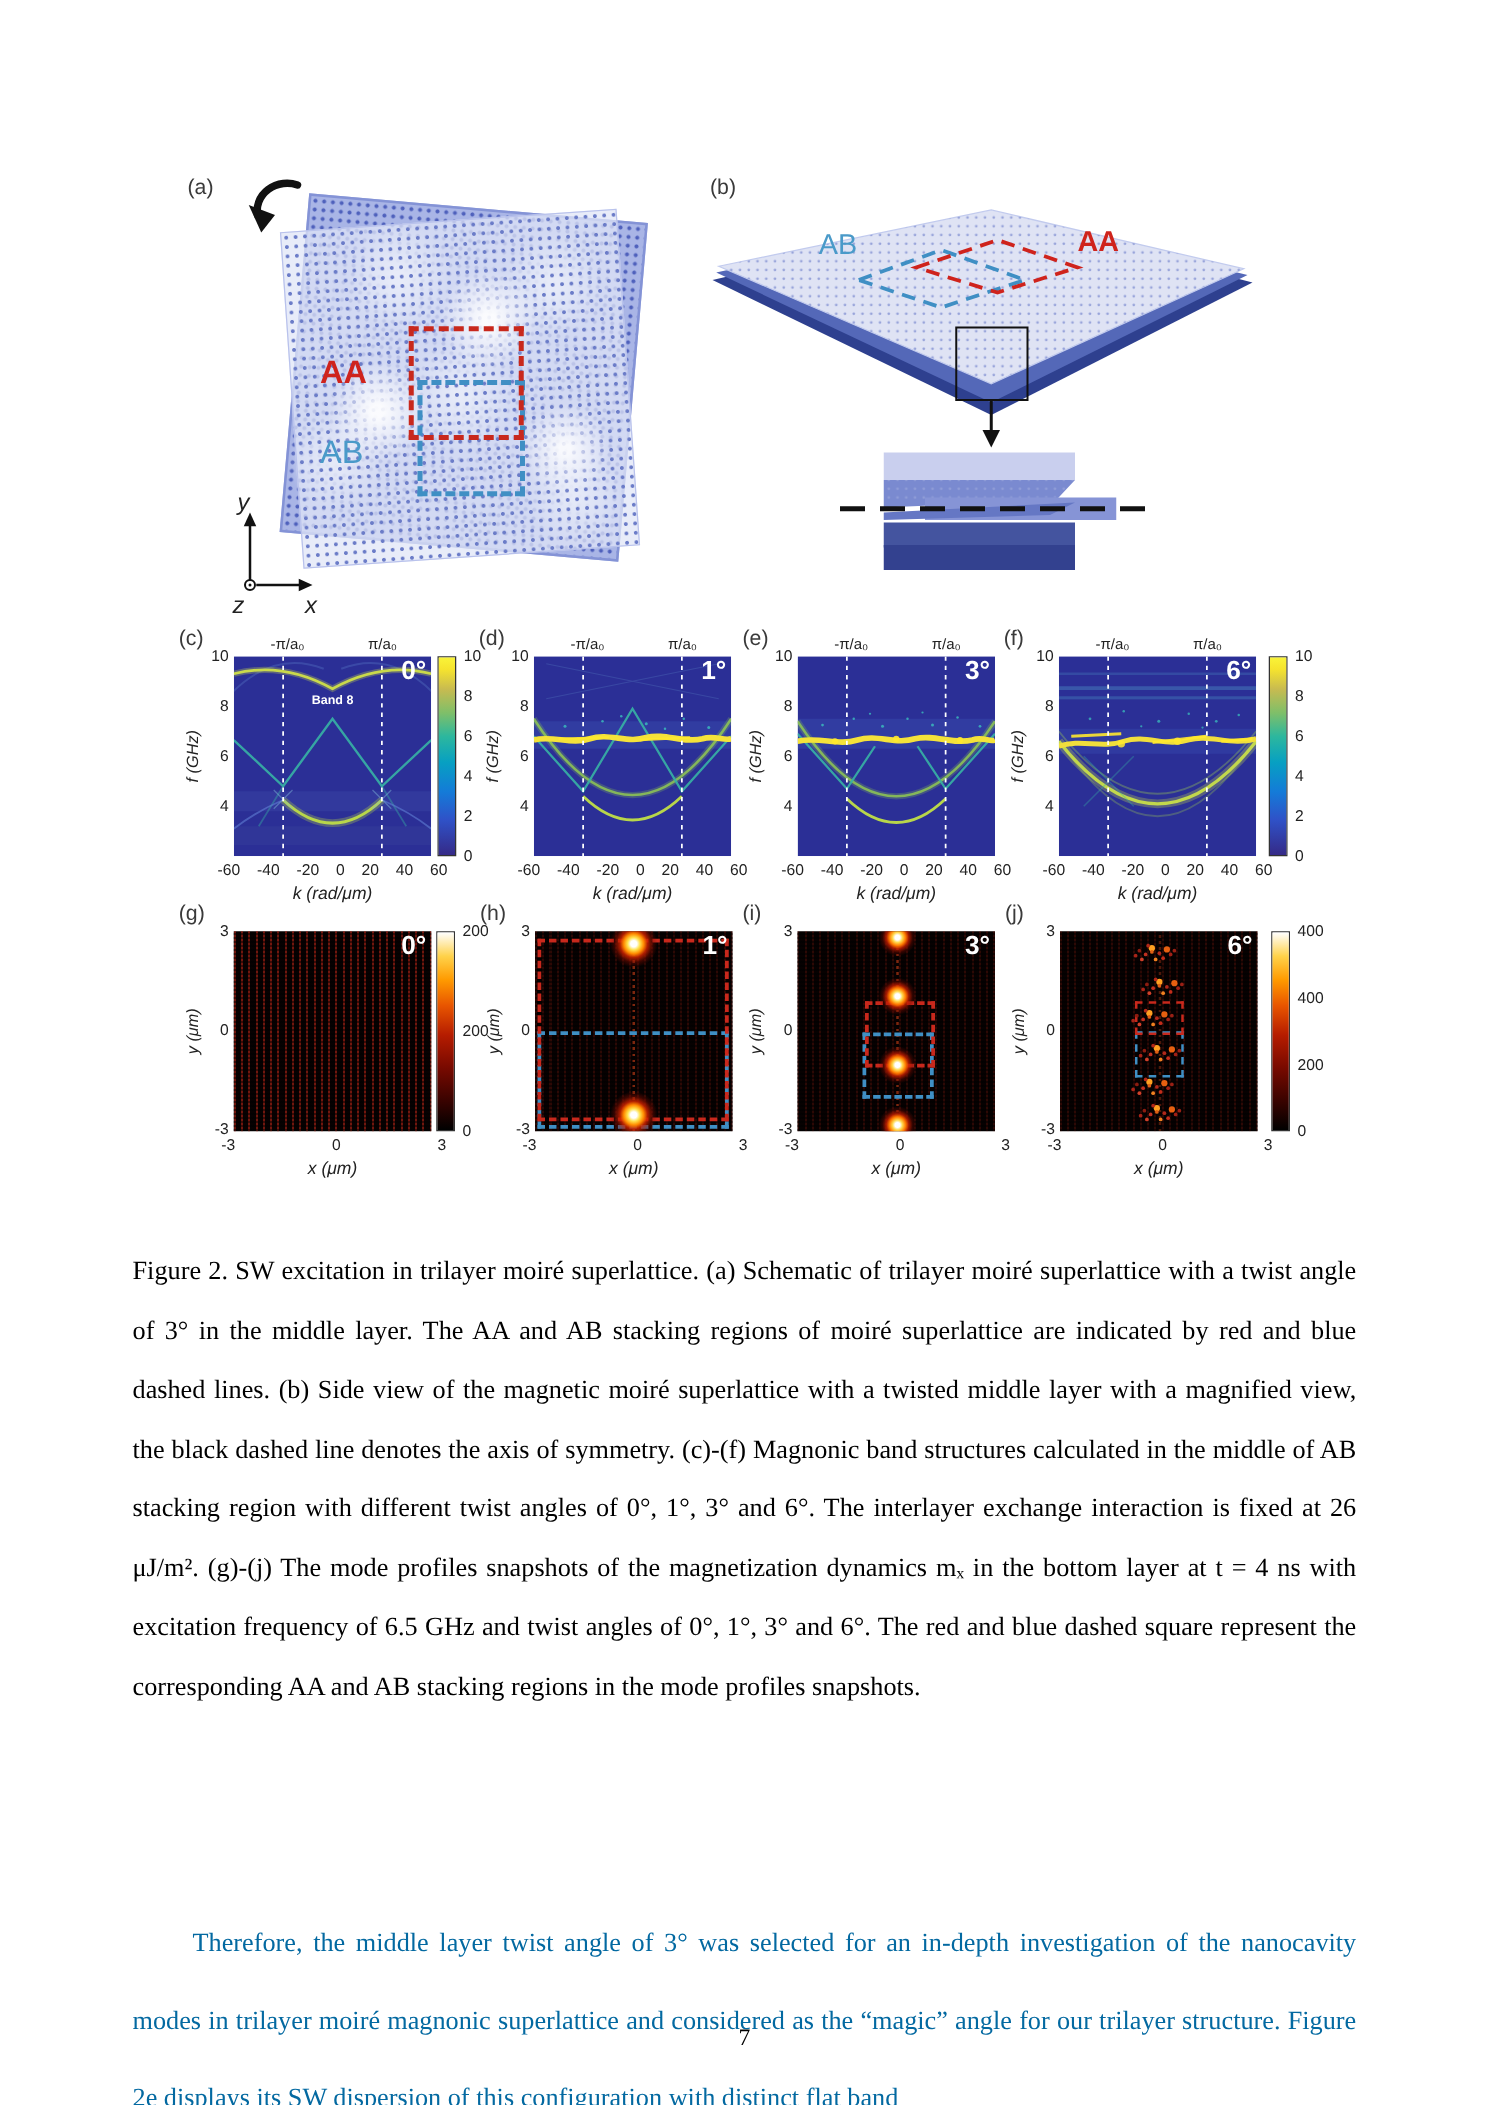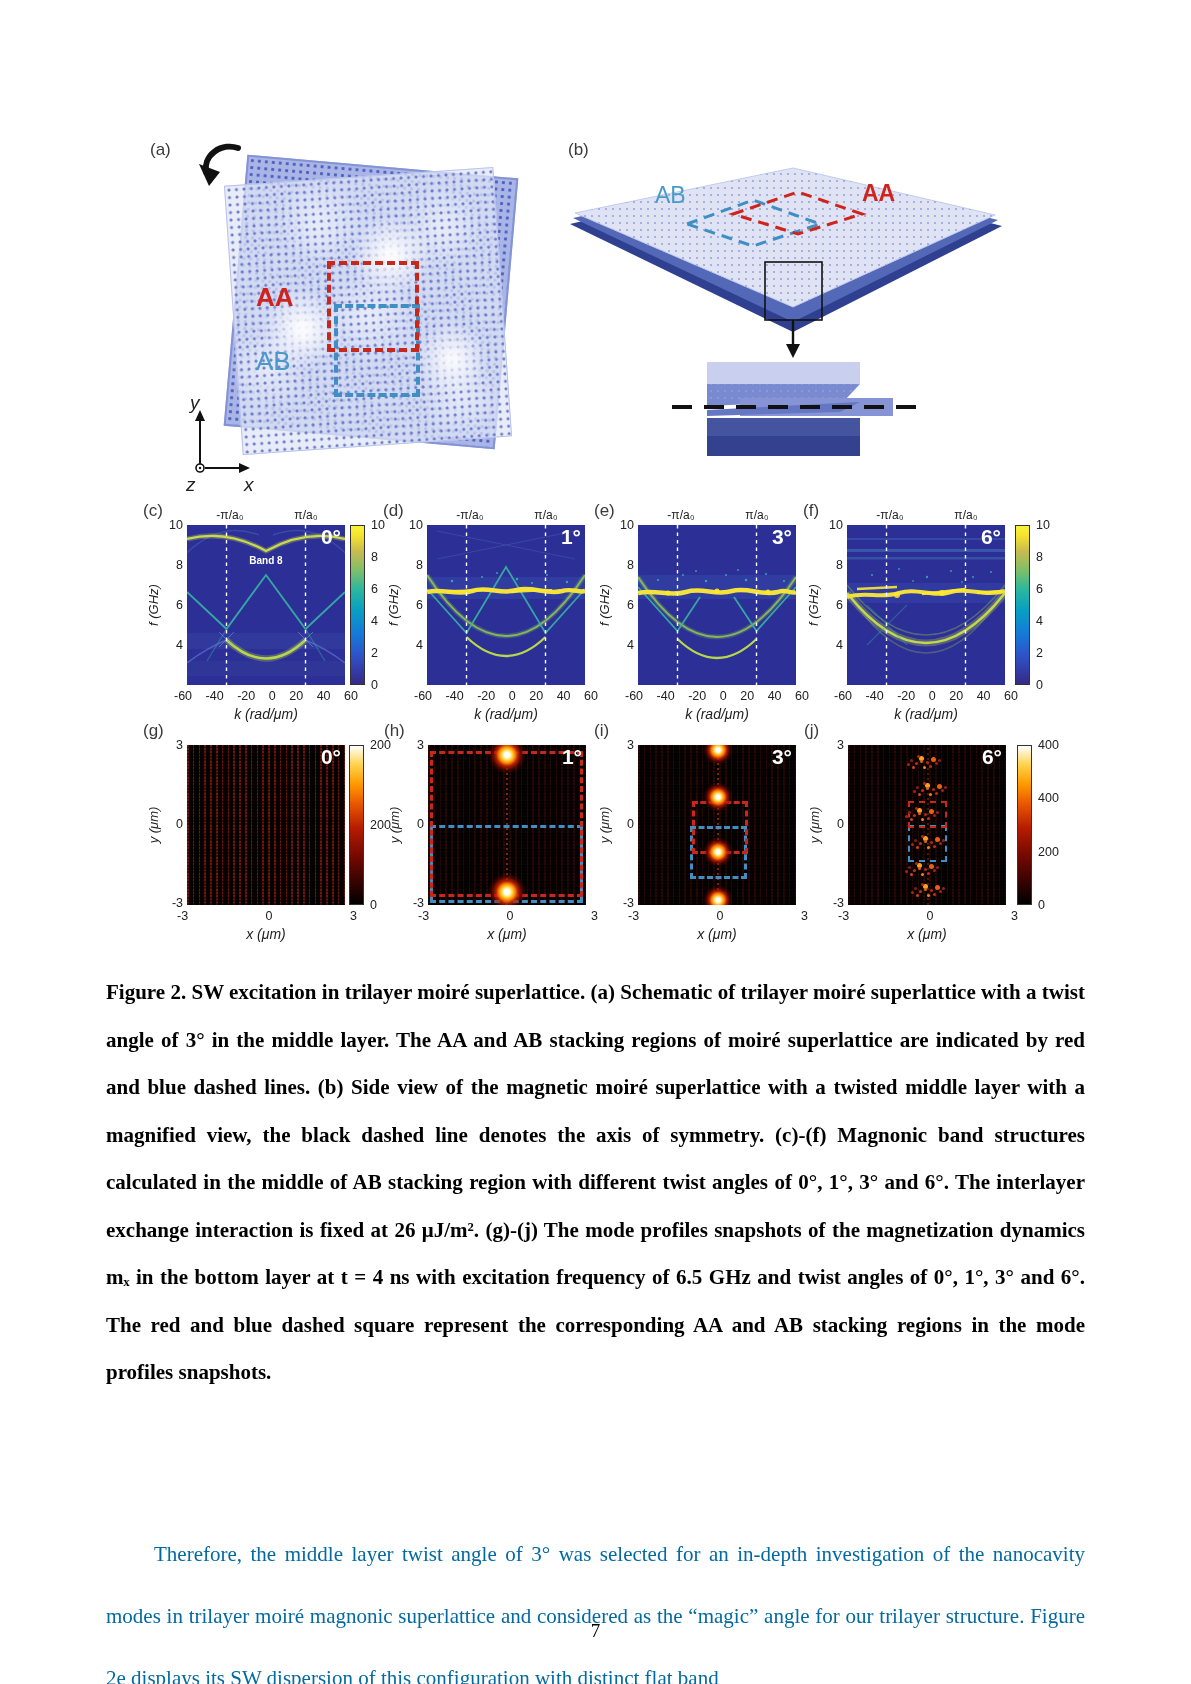--- a/index.html
+++ b/index.html
@@ -67,22 +67,22 @@
         background-size:auto,auto,auto,auto,auto,7px 7px;border:2px solid #8493d6;}
   .lat2{left:8px;top:16px;width:270px;height:270px;transform:rotate(-4deg);background-color:rgba(224,229,247,.75);
         background-image:
           radial-gradient(circle at 60% 30%,rgba(255,255,255,.9) 0 5px,rgba(255,255,255,0) 40px),
           radial-gradient(circle at 25% 55%,rgba(255,255,255,.9) 0 5px,rgba(255,255,255,0) 40px),
           radial-gradient(circle at 80% 70%,rgba(255,255,255,.85) 0 4px,rgba(255,255,255,0) 36px),
           radial-gradient(#6b7cc8 1.2px,transparent 1.8px);
         background-size:auto,auto,auto,7.5px 7.5px;border:1px solid #b9c2ec;}
 
   
-  .caption{position:absolute;left:106px;top:948px;width:979px;font-family:"Liberation Serif","DejaVu Serif",serif;
-           font-weight:bold;font-size:21px;line-height:47.5px;text-align:justify;color:#000;}
+  .caption{position:absolute;left:106px;top:972px;width:979px;font-family:"Liberation Serif","DejaVu Serif",serif;
+           font-weight:normal;font-size:21px;line-height:47.5px;text-align:justify;color:#000;}
   .bodytext{position:absolute;left:106px;top:1502px;width:979px;font-family:Liberation Serif, serif;
            font-size:21px;line-height:62px;text-align:justify;text-indent:48px;color:#0369a1;}
   .pagenum{position:absolute;left:0;right:0;top:1620px;text-align:center;
            font-family:"Liberation Serif","DejaVu Serif",serif;font-size:19px;color:#000;}
   .redtxt{font-weight:bold;font-size:26px;}
   .bluetxt{font-weight:normal;font-size:26px;}
 </style>
 </head>
 <body>
 

